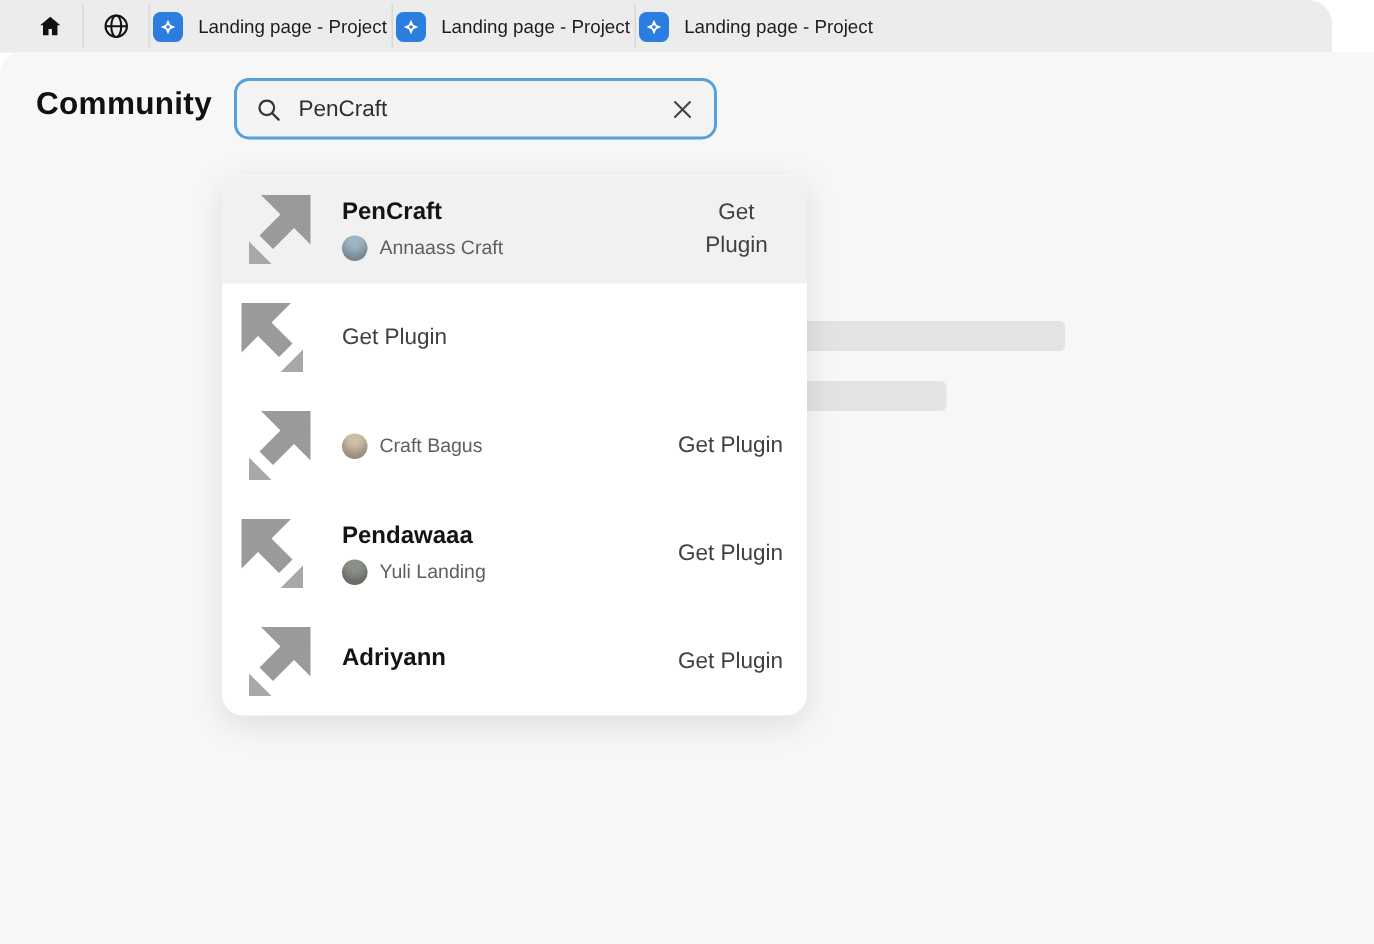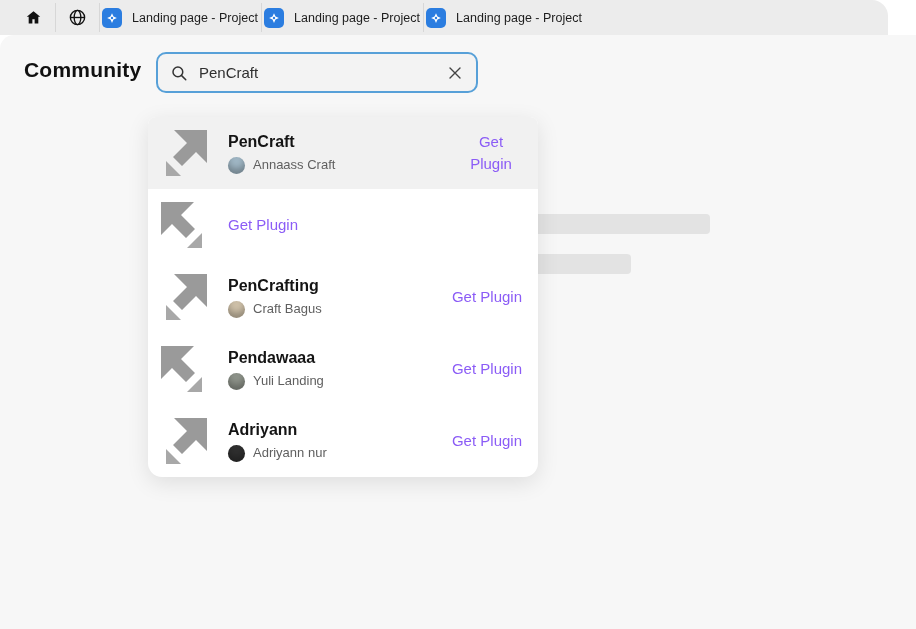--- a/index.html
+++ b/index.html
@@ -69,21 +69,21 @@
   .row--active{background:#f1f1f1;}
   .logo{width:48px;height:48px;flex:0 0 auto;}
   .logo--nw svg{transform:scaleX(-1);}
   .rowtext{flex:1;min-width:0;}
   .plugin-name{font-size:16px;font-weight:600;color:#141414;line-height:1.2;margin-bottom:5px;}
   .author{display:flex;gap:8px;}
   .avatar{width:17px;height:17px;border-radius:50%;flex:0 0 auto;
     box-shadow:inset 0 -5px 6px rgba(0,0,0,.28);}
   .author-name{font-size:13px;color:#5f5f5f;white-space:nowrap;}
   .get-plugin{
-    font-size:15px;font-weight:500;color:#8b5cf6;text-decoration:none;
+    font-size:15px;font-weight:500;color:#404040;text-decoration:none;
     white-space:nowrap;flex:0 0 auto;line-height:1.5;
   }
   .row--active .get-plugin{white-space:normal;width:62px;text-align:center;}
 </style>
 </head>
 <body>
 
 <div class="tabbar">
   <div class="tab tab--icononly">
     <span style="display:flex">
@@ -183,21 +183,20 @@
   </div>
 
   <div class="row">
     <span class="logo">
       <svg width="48" height="48" viewBox="0 0 48 48">
         <path fill="#9a9a9a" d="M14 1h33v33L36 23 22 37l-9-9 14-14z"></path>
         <path fill="#a8a8a8" d="M6 47V32l15 15z"></path>
       </svg>
     </span>
     <span class="rowtext">
-      <div class="plugin-name">PenCrafting</div>
       <div class="author">
         <span class="avatar" style="background-color: rgb(206, 192, 168);"></span>
         <span class="author-name">Craft Bagus</span>
       </div>
     </span>
     <a href="#" class="get-plugin">Get Plugin</a>
   </div>
 
   <div class="row">
     <span class="logo logo--nw">
@@ -218,21 +217,17 @@
 
   <div class="row">
     <span class="logo">
       <svg width="48" height="48" viewBox="0 0 48 48">
         <path fill="#9a9a9a" d="M14 1h33v33L36 23 22 37l-9-9 14-14z"></path>
         <path fill="#a8a8a8" d="M6 47V32l15 15z"></path>
       </svg>
     </span>
     <span class="rowtext">
       <div class="plugin-name">Adriyann</div>
-      <div class="author">
-        <span class="avatar" style="background-color: rgb(47, 47, 47);"></span>
-        <span class="author-name">Adriyann nur</span>
-      </div>
     </span>
     <a href="#" class="get-plugin">Get Plugin</a>
   </div>
 
 </div>
 
 </body></html>

